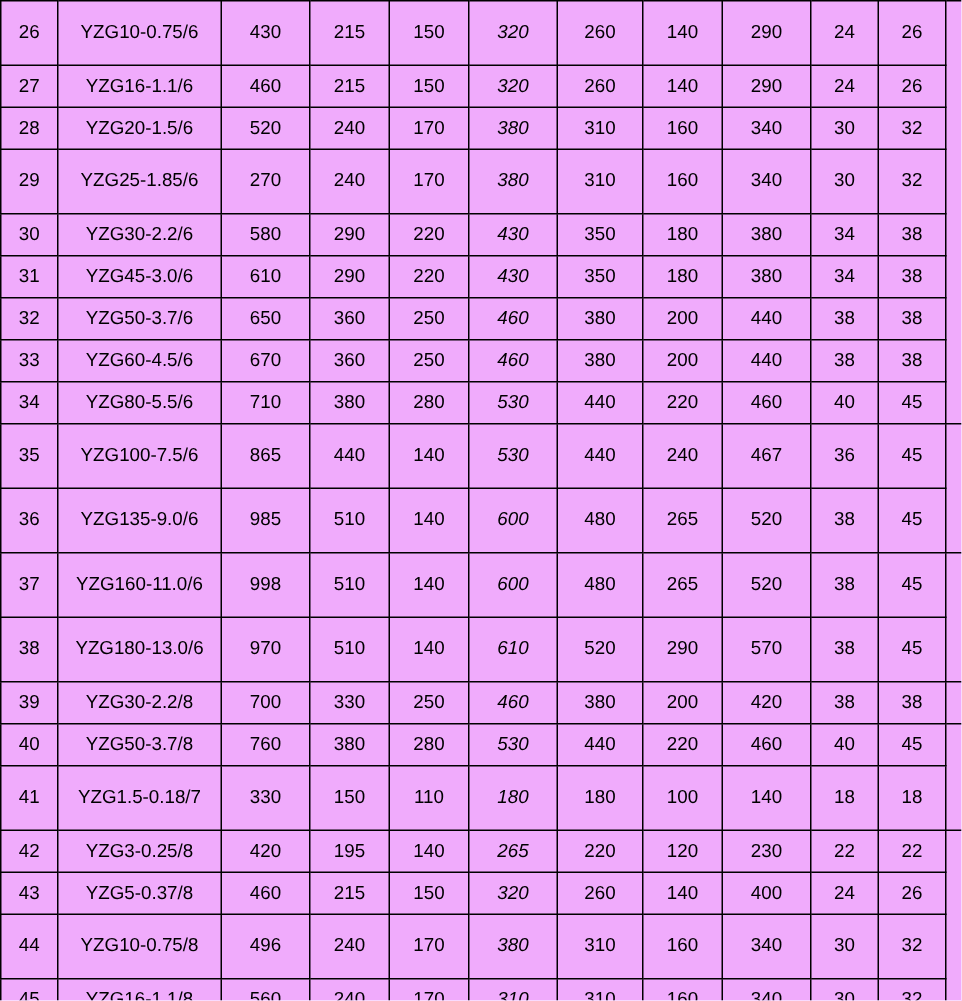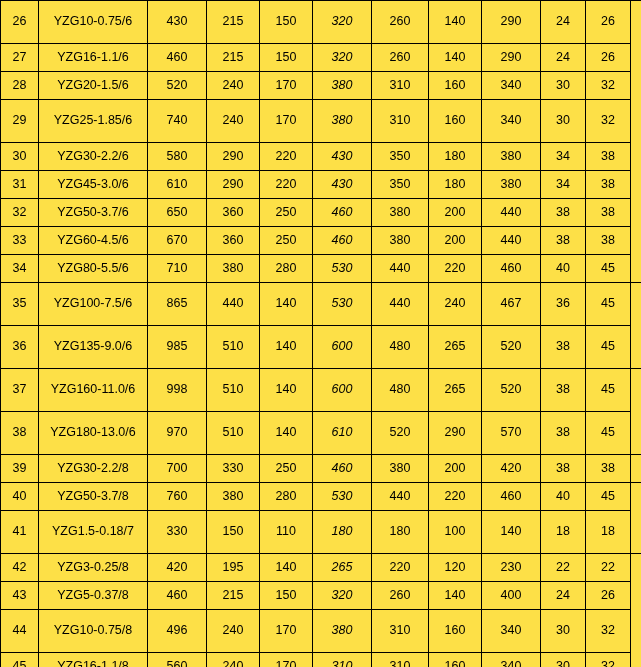--- a/index.html
+++ b/index.html
@@ -9,21 +9,21 @@
   }
   body {
     font-family: "Liberation Sans", sans-serif;
     color: #000000;
   }
   #sheet {
     width: 641px;
     height: 667px;
     overflow: hidden;
     position: relative;
-    background: #fde047;
+    background: #f0abfc;
   }
   table.spec {
     border-collapse: collapse;
     width: 641px;
     table-layout: fixed;
     font-size: 12.5px;
   }
   table.spec td {
     border: 1px solid #000000;
     text-align: center;
@@ -90,21 +90,21 @@
           <td class="c-v4">380</td>
           <td class="c-v5">310</td>
           <td class="c-v6">160</td>
           <td class="c-v7">340</td>
           <td class="c-v8">30</td>
           <td class="c-v9">32</td>
         </tr>
         <tr class="tall">
           <td class="c-no">29</td>
           <td class="c-model">YZG25-1.85/6</td>
-          <td class="c-v1">740</td>
+          <td class="c-v1">270</td>
           <td class="c-v2">240</td>
           <td class="c-v3">170</td>
           <td class="c-v4">380</td>
           <td class="c-v5">310</td>
           <td class="c-v6">160</td>
           <td class="c-v7">340</td>
           <td class="c-v8">30</td>
           <td class="c-v9">32</td>
         </tr>
         <tr class="short">

